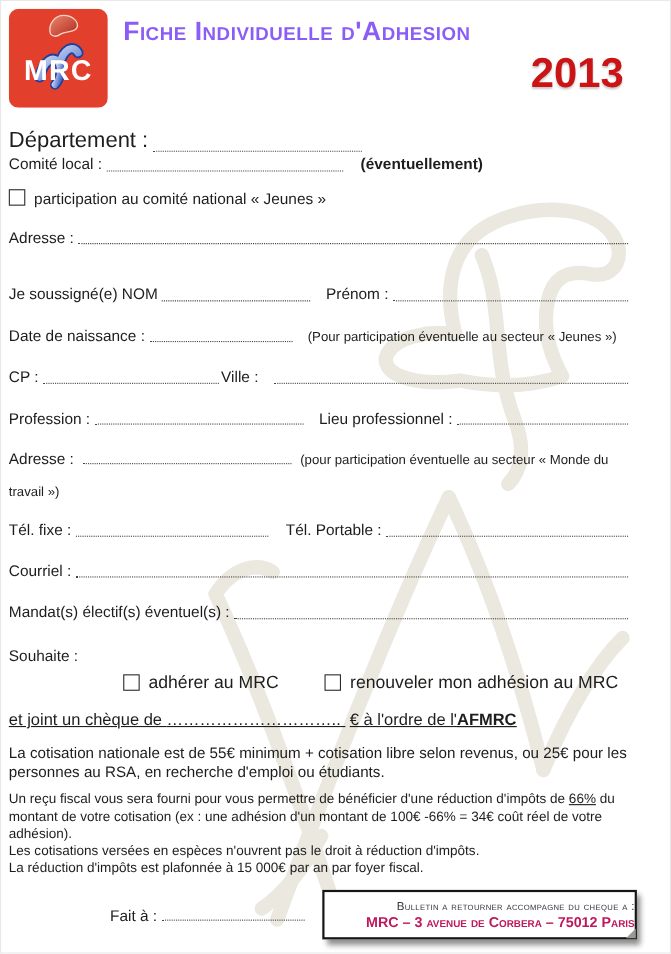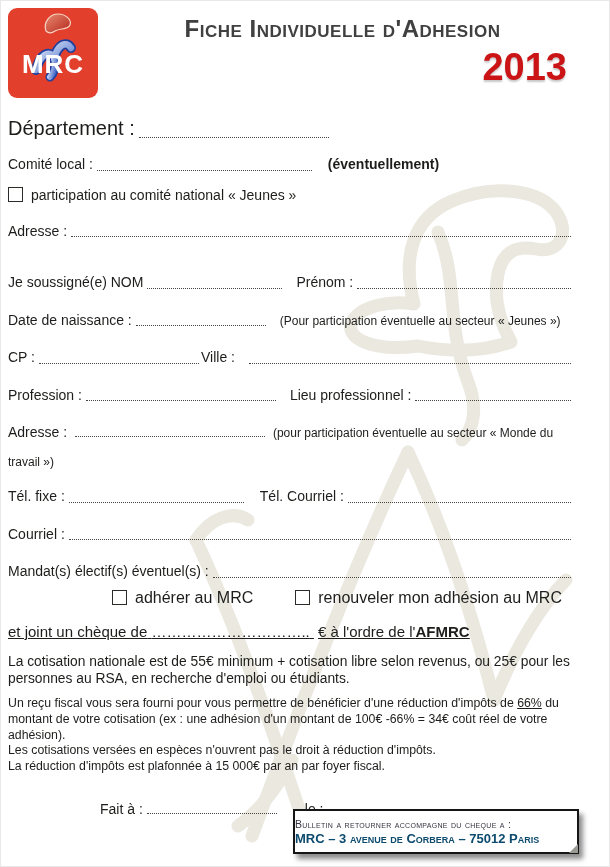--- a/index.html
+++ b/index.html
@@ -18,22 +18,21 @@
   .content{position:relative;z-index:1;padding:8px 37px 0 8px;}
   
   .header{display:flex;align-items:flex-start;}
   .logo{position:relative;width:90px;height:76px;flex:0 0 90px;}
   .titles{flex:1;padding-left:14px;}
   .page-title{
     margin:8px 0 0 0;
     font-size:24px;font-weight:bold;
     font-variant:small-caps;
     letter-spacing:.5px;
-    color:#404040;
-    text-align:center;
+    color:#8b5cf6;
     line-height:1.1;
   }
   .year{
     margin-top:6px;
     text-align:right;
     padding-right:6px;
     font-size:38px;font-weight:bold;
     color:#cb1416;
     text-shadow:0 2px 2px rgba(0,0,0,.22);
     line-height:1;
@@ -43,21 +42,21 @@
   .dots{
     border-bottom:1.6px dotted #45443f;
     height:3px;align-self:flex-end;margin:0 2px 3px 4px;
   }
   .fill{flex:1;}
   .w130{width:130px;} .w135{width:135px;} .w160{width:160px;}
   .w175{width:175px;} .w190{width:190px;} .w215{width:215px;}
   .note{font-size:12px;white-space:nowrap;}
   .gap12{margin-left:12px;} .gap14{margin-left:14px;}
   .dept-row{margin-top:30px;font-size:20px;}
-  .comite-row{margin-top:15px;align-items:flex-end;}
+  .comite-row{align-items:flex-end;}
   .cbrow{display:flex;align-items:center;margin-top:13px;font-size:14px;}
   .checkbox{
     display:inline-block;width:13px;height:13px;
     border:1.6px solid #2c2b28;background:#fff;
     flex:0 0 13px;
   }
   .cb-label{margin-left:8px;}
   .sec{margin-top:20px;}
   .inline-row{font-size:14px;line-height:28px;margin:6px 0 0 0;}
   .dots-inline{
@@ -76,24 +75,24 @@
   .le-label{margin-left:26px;text-align:center;}
   
   .footer-box{
     position:absolute;z-index:1;
     right:31px;bottom:13px;
     width:282px;height:41px;
     background:#fff;
     border:2px solid #151515;
     box-shadow:4px 5px 5px rgba(0,0,0,.45);
     display:flex;flex-direction:column;justify-content:center;
-    text-align:left;
+    text-align:right;
   }
   .footer-line1{font-size:10.5px;font-variant:small-caps;letter-spacing:.3px;color:#343440;}
-  .footer-line2{font-size:13px;font-weight:bold;font-variant:small-caps;color:#0c4a6e;margin-top:1px;}
+  .footer-line2{font-size:13px;font-weight:bold;font-variant:small-caps;color:#be185d;margin-top:1px;}
   .footer-box::after{
     content:"";position:absolute;right:-1px;bottom:-1px;
     width:0;height:0;
     border-left:9px solid transparent;
     border-bottom:9px solid #9a9a94;
   }
   .logo-text{
     position:absolute;left:0;right:0;bottom:4px;
     text-align:center;color:#fff;
     font-size:26px;font-weight:bold;letter-spacing:1px;
@@ -202,34 +201,35 @@
 
     <p class="inline-row sec" style="margin-top:14px;">
       <span>Adresse :</span>
       <span class="dots-inline w190"></span>
       <span class="note" style="white-space:normal;">(pour participation éventuelle au secteur « Monde du travail »)</span>
     </p>
 
     <div class="row" style="margin-top:12px;">
       <span>Tél. fixe :</span>
       <span class="dots w175"></span>
-      <span class="gap14">Tél. Courriel :</span>
+      <span class="gap14">Tél. Portable :</span>
       <span class="dots fill"></span>
     </div>
 
     <div class="row sec">
       <span>Courriel :</span>
       <span class="dots fill"></span>
     </div>
 
     <div class="row sec">
       <span>Mandat(s) électif(s) éventuel(s) :</span>
       <span class="dots fill"></span>
     </div>
 
+    <div class="souhaite">Souhaite :</div>
 
     <div class="choices">
       <span class="checkbox"></span>
       <span class="cb-label">adhérer au MRC</span>
       <span class="checkbox choice2"></span>
       <span class="cb-label">renouveler mon adhésion au MRC</span>
     </div>
 
     <div class="cheque-line">
       <span>et joint un chèque de</span>

